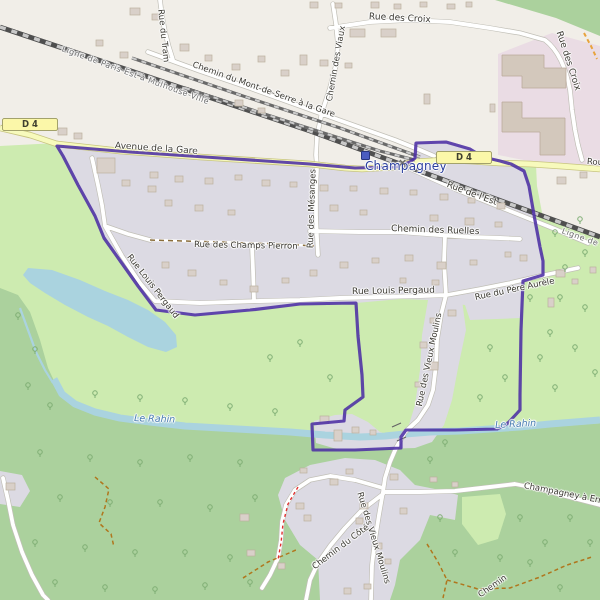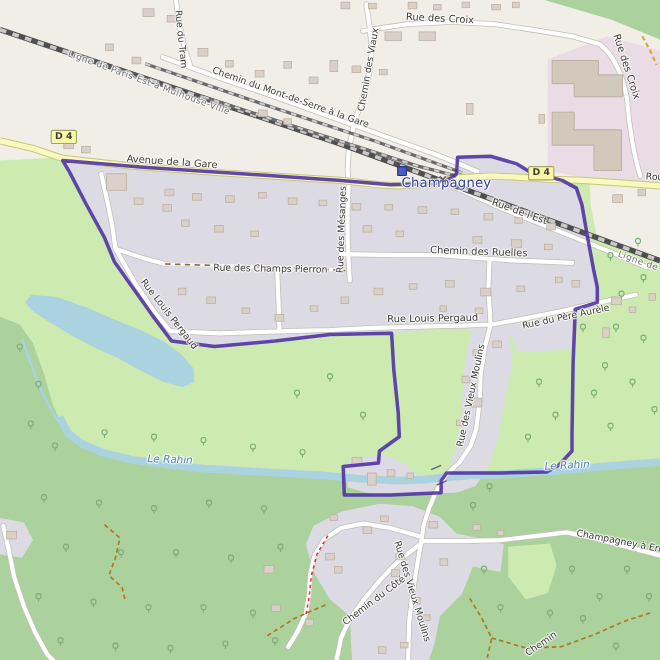--- a/index.html
+++ b/index.html
@@ -4,21 +4,21 @@
 <style>
   html,body{margin:0;padding:0;background:#f1eee8;}
   #map{position:relative;width:600px;height:600px;overflow:hidden;background:#f1eee8;font-family:"DejaVu Sans",sans-serif;}
   #map svg{position:absolute;left:0;top:0;}
   .lbl{position:absolute;font-size:8.5px;color:#3c3a33;white-space:nowrap;transform-origin:0 50%;line-height:1;
        text-shadow:0 0 2px #fff,0 0 2px #fff,1px 0 1px #fff,-1px 0 1px #fff,0 1px 1px #fff,0 -1px 1px #fff;}
   .f9{font-size:9px;}
   .water{font-style:italic;color:#4d80b3;font-size:9.5px;}
   .rail{color:#6f6f6f;letter-spacing:.5px;font-size:8px;}
   .town{font-weight:normal;font-size:12px;color:#2b3f9e;letter-spacing:.2px;margin-left:30px;}
-  .badge{position:absolute;font-weight:bold;font-size:8.5px;color:#3f3f2f;background:#fbf7a9;border:1px solid #a3a26b;border-radius:2px;padding:0 3px;line-height:11px;margin-left:44px;}
+  .badge{position:absolute;font-weight:bold;font-size:8.5px;color:#3f3f2f;background:#fbf7a9;border:1px solid #a3a26b;border-radius:2px;padding:0 19px;line-height:11px;}
   .station{position:absolute;width:7px;height:7px;background:#4a5cc0;border:1px solid #27357f;border-radius:1px;}
   .xing{position:absolute;font-weight:bold;font-size:11px;color:#6a6a6a;line-height:1;}
 </style>
 </head>
 <body>
 
 <div id="map">
 <svg width="600" height="600" viewBox="0 0 600 600">
 
   <path fill="#cdebb0" d="M0,146 L57,143 130,151 220,157 310,163 360,167 410,161 446,159 500,162 560,166 600,169 L600,600 L0,600 Z"></path>

